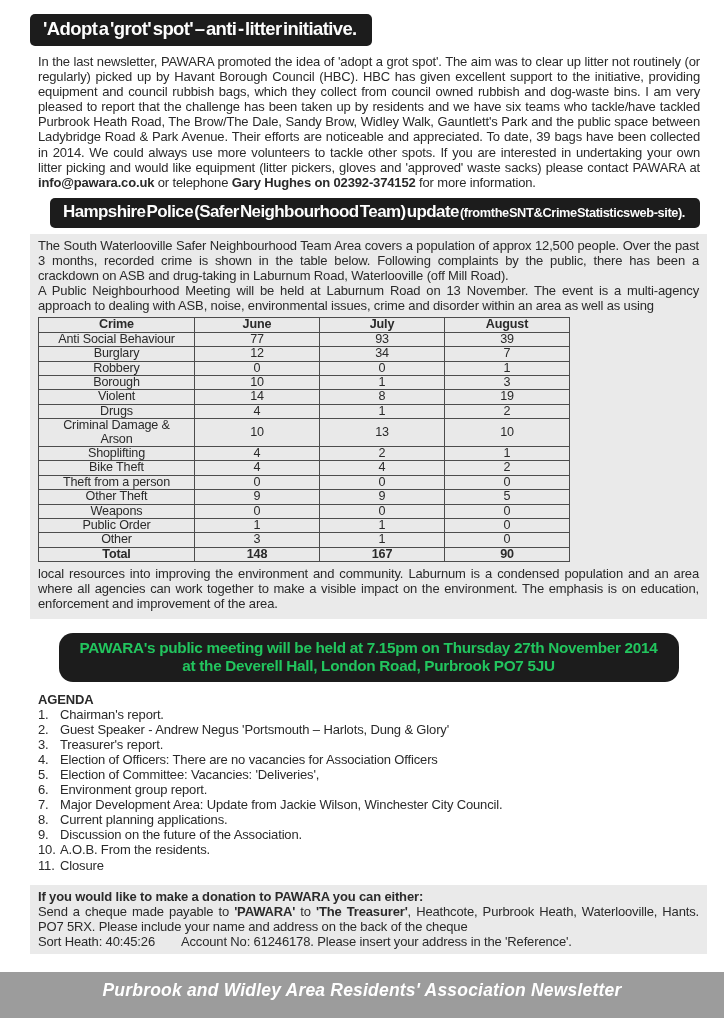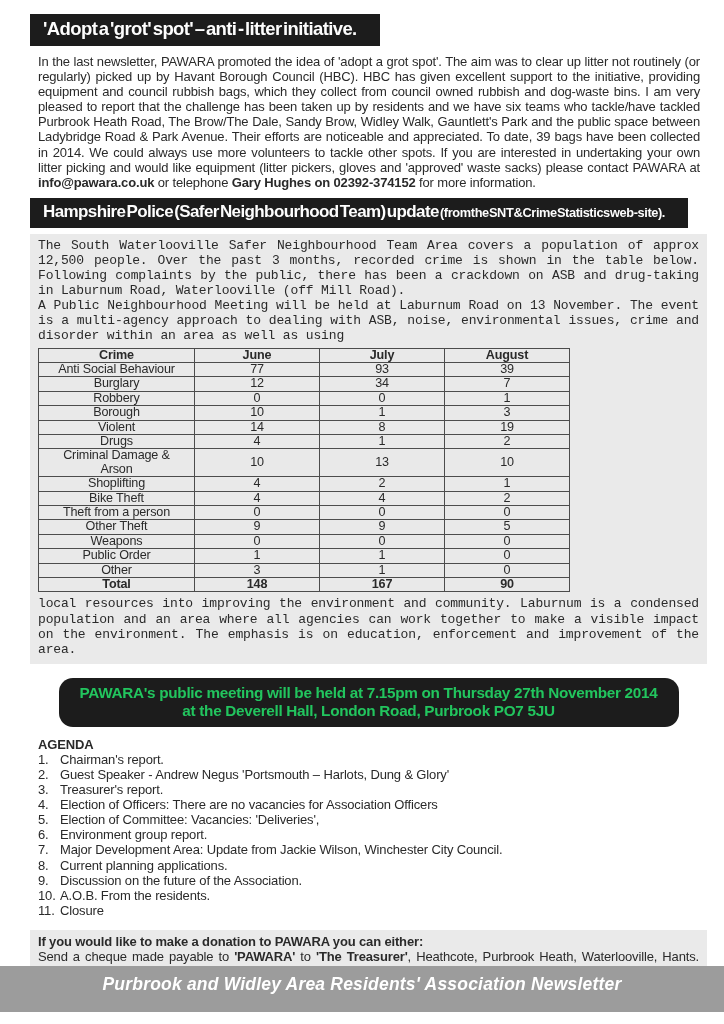--- a/index.html
+++ b/index.html
@@ -3,34 +3,34 @@
 <meta charset="utf-8">
 <style>
   html,body{margin:0;padding:0;background:#ffffff;}
   .page{
     position:relative;width:724px;height:1024px;overflow:hidden;background:#fff;
     font-family:"Liberation Sans","DejaVu Sans",sans-serif;color:#2a2a2a;
   }
   .content{padding:14px 17px 0 30px;}
   .black-pill{
     display:inline-block;background:#1c1c1c;color:#fdfdfd;font-weight:bold;
-    border-radius:0;padding:4px 23px 6px 13px;letter-spacing:-0.6px;word-spacing:-3px;
+    border-radius:5px;padding:4px 15px 6px 13px;letter-spacing:-0.6px;word-spacing:-3px;
   }
   .h1-pill{font-size:18.5px;}
-  .h2-pill{font-size:17px;margin-top:8px;}
+  .h2-pill{font-size:17px;margin-top:8px;margin-left:20px;}
   .h2-pill .small{font-size:12.8px;letter-spacing:-0.4px;}
   .body-par{
     margin:8px 7px 0 8px;font-size:13px;line-height:15.1px;text-align:justify;
     letter-spacing:-0.15px;
   }
   .b{font-weight:bold;}
   .gap{margin-left:26px;}
   .gray-box{background:#eaeaea;}
   .police-section{margin-top:6px;padding:4px 8px 7px 8px;}
-  .police-section .body-par{margin:0 0 0 0;font-family:Liberation Mono, monospace;}
+  .police-section .body-par{margin:0 0 0 0;}
   .crime-table{
     border-collapse:collapse;width:532px;margin:4px 0 4px 0;font-size:12.6px;
     letter-spacing:-0.15px;
   }
   .crime-table th,.crime-table td{
     border:1px solid #4c4c4c;background:#e9e9e9;line-height:13.4px;padding:0 8px;
   }
   .crime-table th{font-weight:bold;}
   .crime-table .num{text-align:center;width:108px;}
   .crime-table .name{text-align:center;}
@@ -45,21 +45,21 @@
   .agenda-item{display:flex;}
   .agenda-item .num{flex:0 0 22px;}
   .donation{
     margin-top:12px;padding:4px 8px 5px 8px;font-size:13px;line-height:15.1px;
     letter-spacing:-0.15px;
   }
   .donation .heading{font-weight:bold;}
   .donation p{margin:0;text-align:justify;}
   .donation p.no-just{text-align:left;}
   .footer-bar{
-    position:absolute;left:0;right:0;bottom:12px;height:46px;background:#9c9c9c;
+    position:absolute;left:0;right:0;bottom:6px;height:46px;background:#9c9c9c;
     display:flex;align-items:center;justify-content:center;padding-bottom:10px;
     box-sizing:border-box;
   }
   .footer-bar span{
     color:#ffffff;font-weight:bold;font-style:italic;font-size:17.5px;
     letter-spacing:0.2px;
   }
 </style>
 </head>
 <body>

